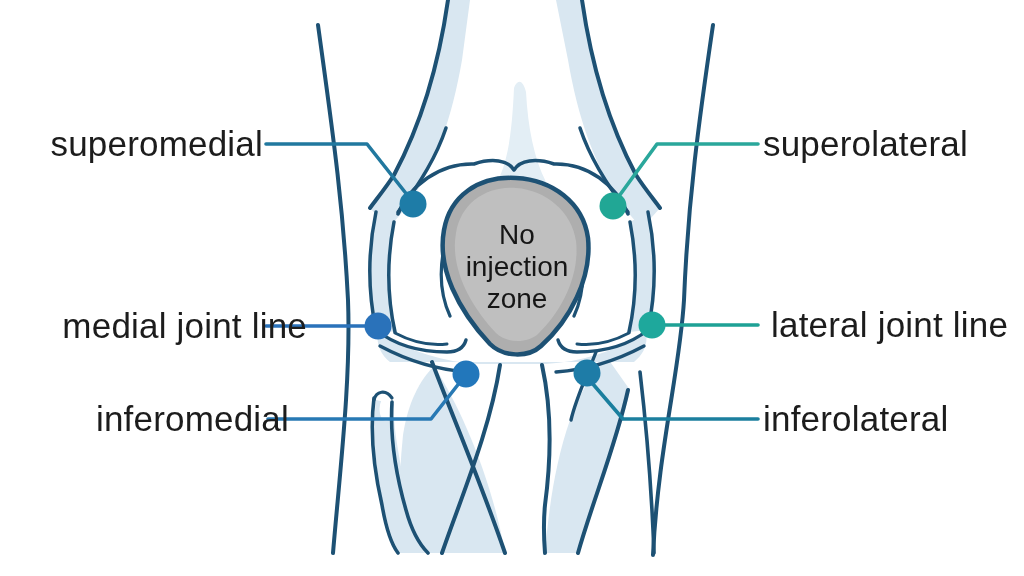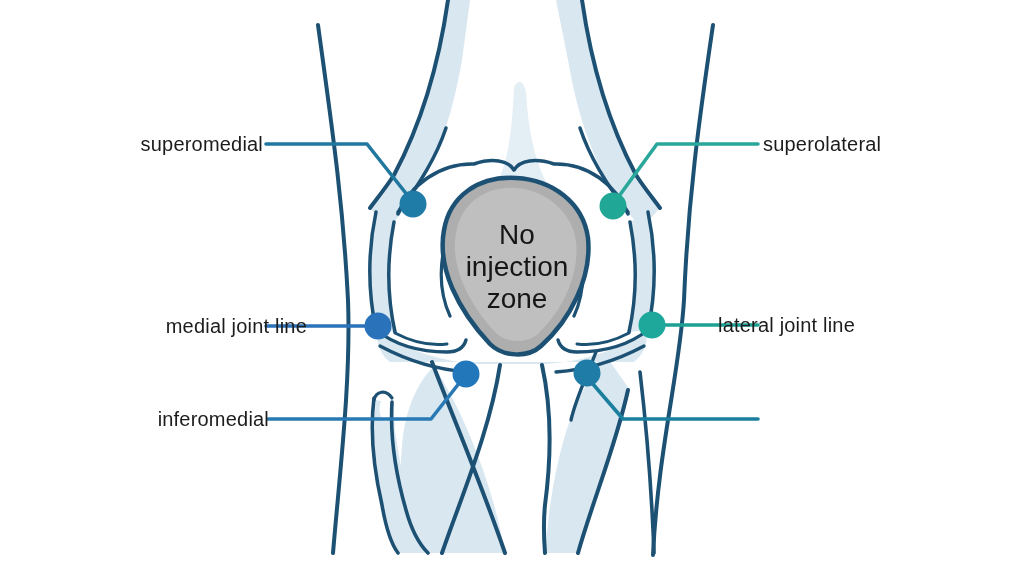--- a/index.html
+++ b/index.html
@@ -2,21 +2,21 @@
 <html style="--outline: #1d5174; --bone: #d9e7f1; --pale: #e3eef5; --patella: #aeaeae; --patella-inner: #bfbfbf; --label: #1c1c1c;"><head>
 <meta charset="utf-8">
 <style>
   html,body{margin:0;padding:0;background:#fff;}
   #stage{
     position:relative;width:1024px;height:576px;overflow:hidden;background:#fff;
     font-family:"Liberation Sans", sans-serif;
   }
   #anatomy{position:absolute;left:0;top:0;}
   .lbl{
-    position:absolute;font-size:20px;line-height:34px;color:var(--label,#1c1c1c);
+    position:absolute;font-size:35px;line-height:34px;color:var(--label,#1c1c1c);
     white-space:nowrap;letter-spacing:0.2px;
   }
   .lbl.left{text-align:right;}
   .outline{fill:none;stroke:var(--outline,#1d5174);stroke-linecap:round;stroke-linejoin:round;}
   .bone{fill:var(--bone,#d9e7f1);stroke:none;}
   .pale{fill:var(--pale,#e3eef5);stroke:none;}
   .leader{fill:none;stroke-width:3.6;stroke-linecap:round;stroke-linejoin:round;}
 </style>
 </head>
 <body>
@@ -118,16 +118,17 @@
       </g>
       <g>
         <path class="leader" d="M 586,376 L 623,419 L 758,419" stroke="#1b7f9e"></path>
         <circle cx="587" cy="373" r="13.5" fill="#1e7ca7"></circle>
       </g>
     </g>
   </svg>
 
   <div class="lbl left" style="right:761px;top:127px;">superomedial</div>
   <div class="lbl left" style="right:717px;top:309px;">medial joint line</div>
-  <div class="lbl left" style="right:755px;top:402px;margin-left:10px;">inferomedial</div>
+  <div class="lbl left" style="right:735px;top:402px;margin-left:10px;">inferomedial</div>
   <div class="lbl right" style="left:763px;top:127px;text-align:right;">superolateral</div>
-  <div class="lbl right" style="left:718px;top:308px;">lateral joint line</div>
+  <div class="lbl right" style="left:771px;top:308px;">lateral joint line</div>
+  <div class="lbl right" style="left:763px;top:402px;">inferolateral</div>
 </div>
 
 </body></html>

